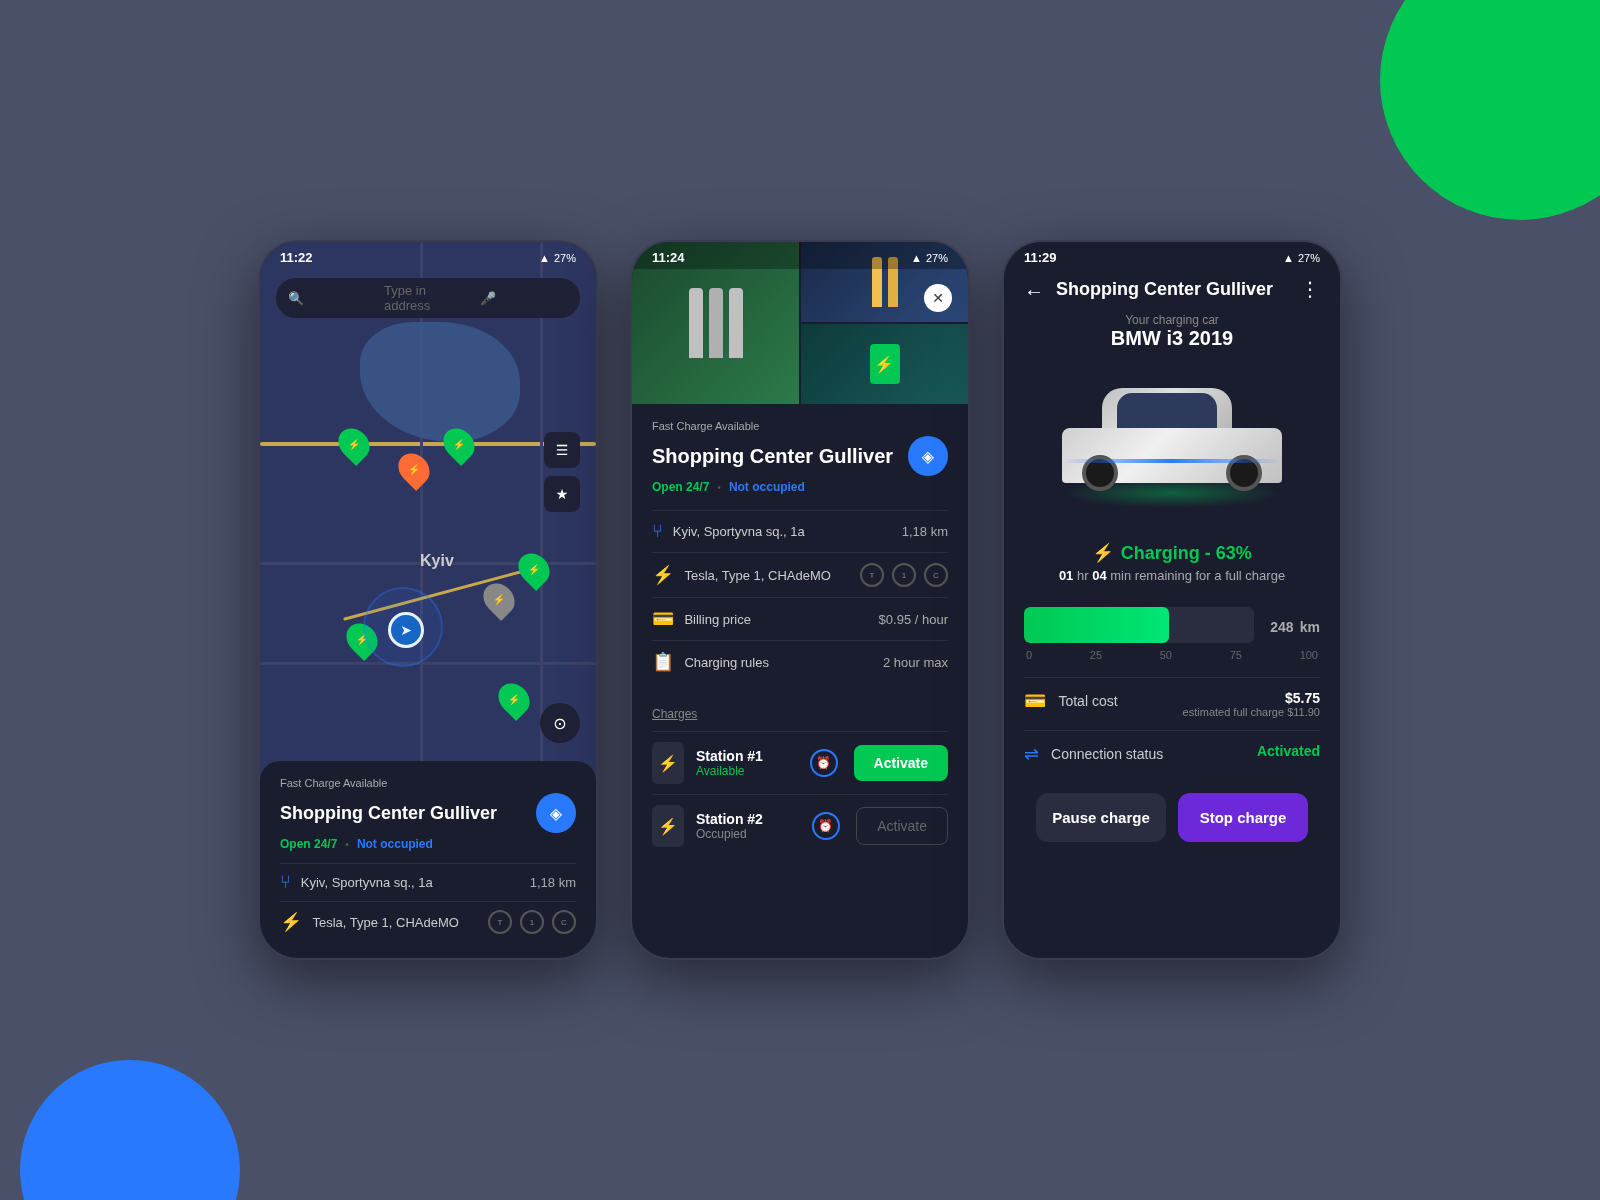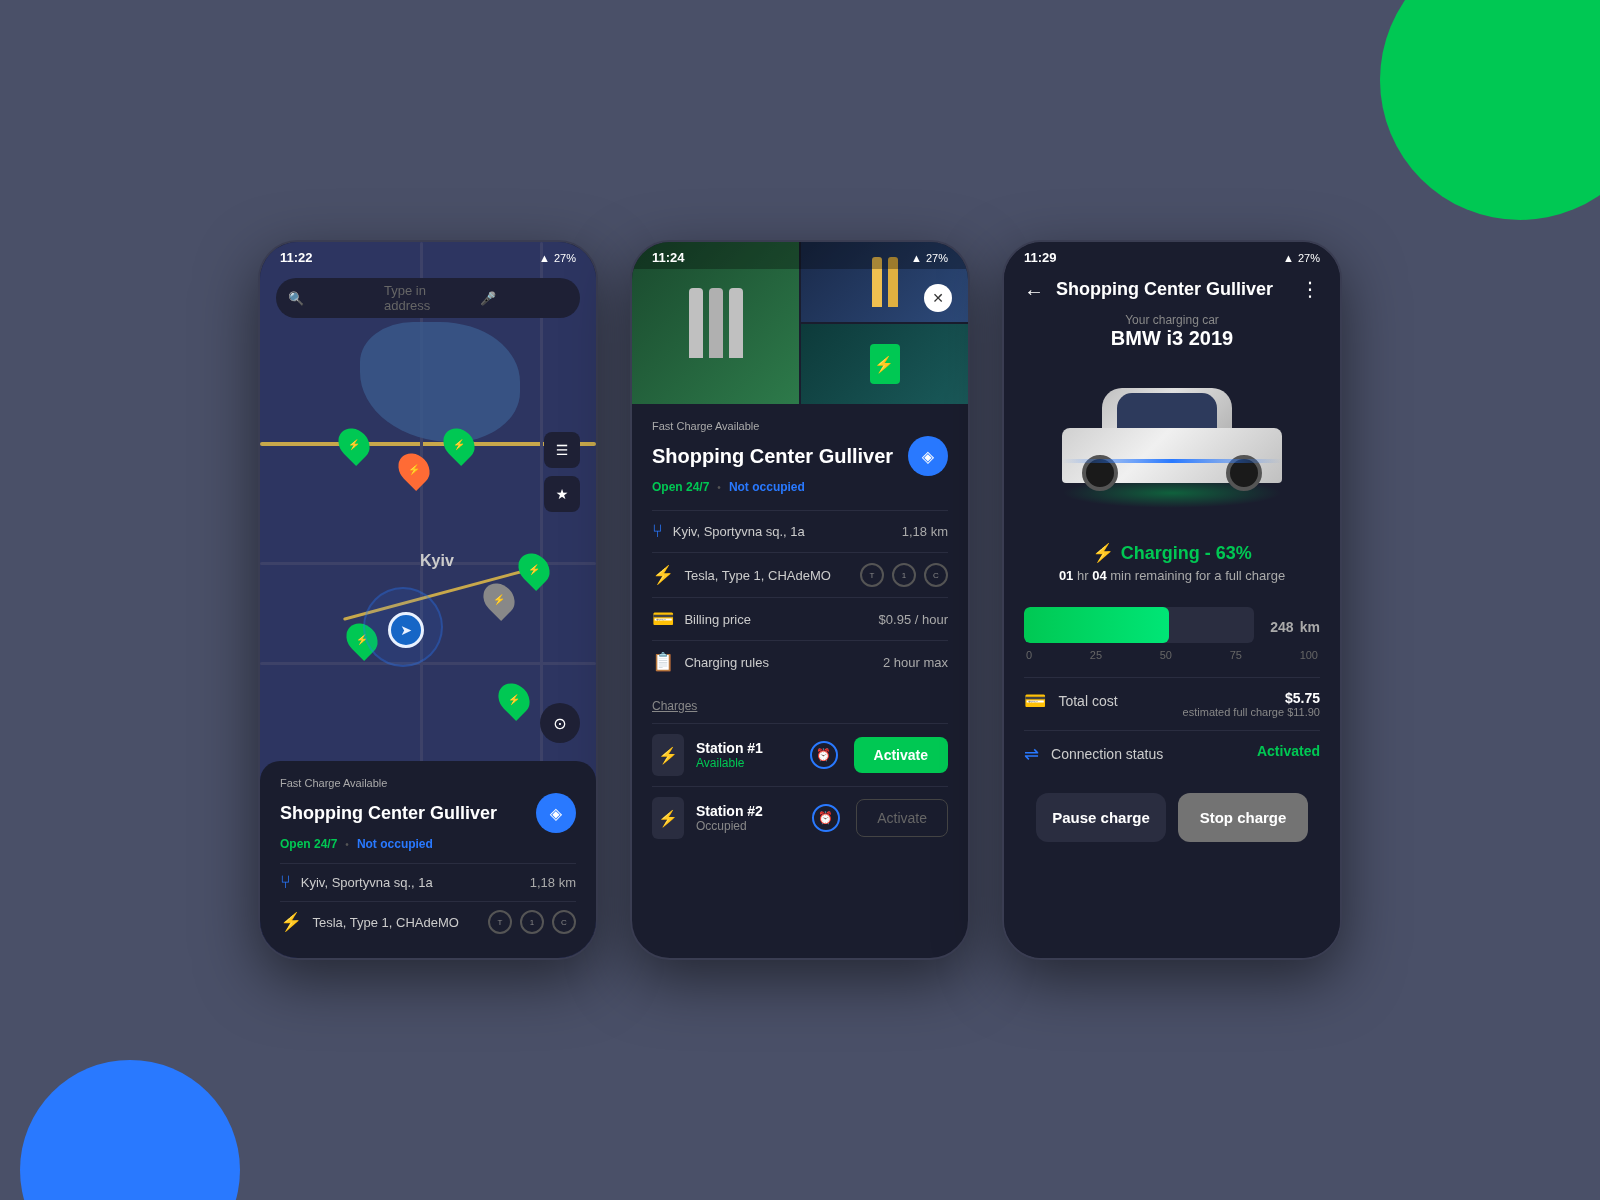--- a/index.html
+++ b/index.html
@@ -355,21 +355,21 @@
       display: flex;
       align-items: center;
       gap: 10px;
       color: #ccc;
       font-size: 13px;
     }
     .detail-info-right { color: #aaa; font-size: 13px; }
     .section-title {
       color: #888;
       font-size: 12px;
-      margin: 16px 0 10px;
+      margin: 24px 0 10px;
       text-decoration: underline;
     }
     .station-row {
       display: flex;
       align-items: center;
       justify-content: space-between;
       padding: 10px 0;
       border-top: 1px solid #2a2d40;
     }
     .station-left {
@@ -634,21 +634,21 @@
       border: none;
       border-radius: 12px;
       color: #fff;
       font-size: 15px;
       font-weight: 600;
       cursor: pointer;
     }
     .stop-btn {
       flex: 1;
       padding: 16px;
-      background: #737373;
+      background: #6d28d9;
       border: none;
       border-radius: 12px;
       color: #fff;
       font-size: 15px;
       font-weight: 600;
       cursor: pointer;
     }
 
     .icon-ev { font-size: 18px; color: #2979ff; }
     .icon-plug { font-size: 18px; color: #2979ff; }

